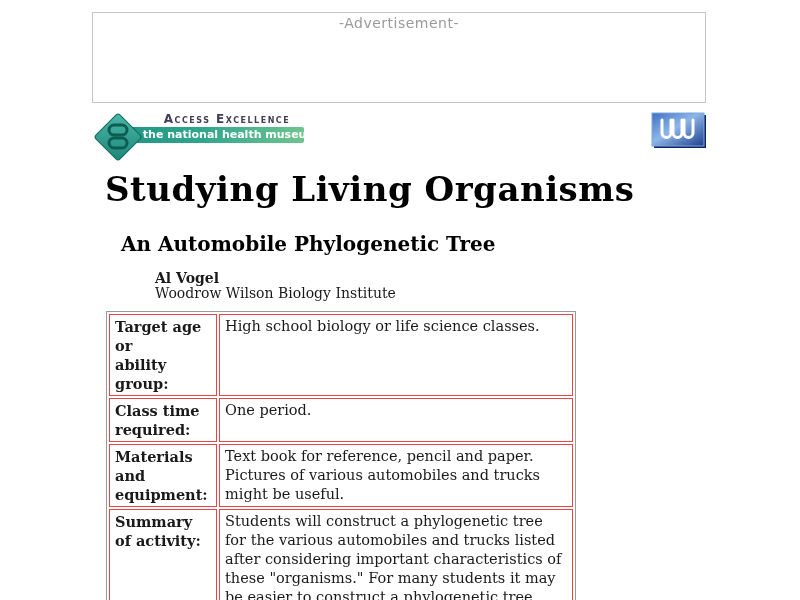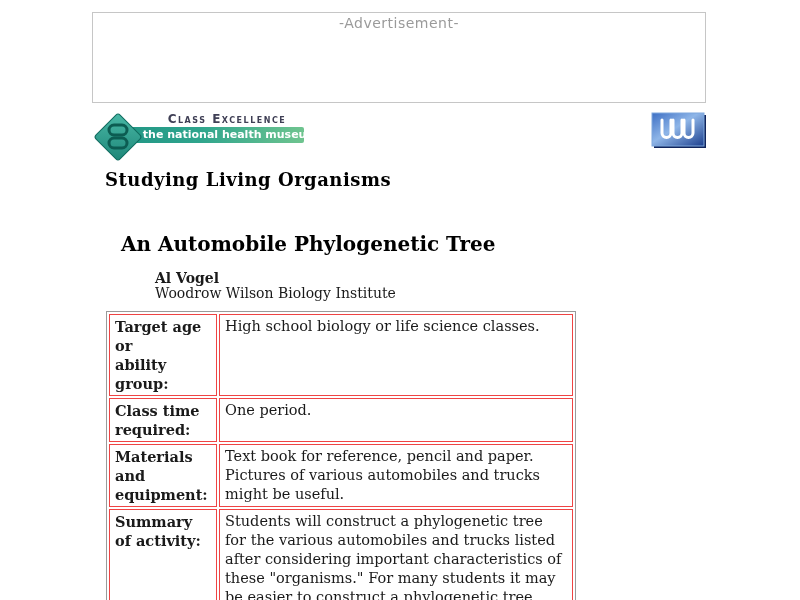--- a/index.html
+++ b/index.html
@@ -74,21 +74,21 @@
     white-space: nowrap;
   }
   #ae-diamond { position: absolute; left: -4px; top: 1px; }
 
   
   #ww-logo { left: 651px; top: 111px; width: 57px; height: 39px; }
 
   
   #page-title {
     left: 105px; top: 169px;
-    font-size: 18px;
+    font-size: 34px;
     font-weight: bold;
     color: #000000;
     letter-spacing: 0.5px;
     margin: 0;
   }
   #page-subtitle {
     left: 105px; top: 216px;
     font-size: 20px;
     font-weight: bold;
     color: #000000;
@@ -132,21 +132,21 @@
 <body>
 
 <div id="ad-banner" class="abs">
   <span class="ad-label">-Advertisement-</span>
 </div>
 
 <div id="ae-logo" class="abs">
   <div id="ae-bar">
     <span class="bar-text">@ the national health museum</span>
   </div>
-  <span id="ae-wordmark">Class Excellence</span>
+  <span id="ae-wordmark">Access Excellence</span>
   <span id="ae-diamond">
     <svg width="52" height="52" viewBox="0 0 52 52">
       <defs>
         <linearGradient id="dg" x1="0" y1="0" x2="1" y2="1">
           <stop offset="0" stop-color="#4ab8a6"></stop>
           <stop offset="1" stop-color="#1d8678"></stop>
         </linearGradient>
       </defs>
       <rect x="9" y="9" width="34" height="34" rx="3" transform="rotate(45 26 26)" fill="url(#dg)" stroke="#0f6b5f" stroke-width="1"></rect>
       <rect x="17" y="14" width="18" height="10" rx="5" fill="none" stroke="#0c5c52" stroke-width="3"></rect>

